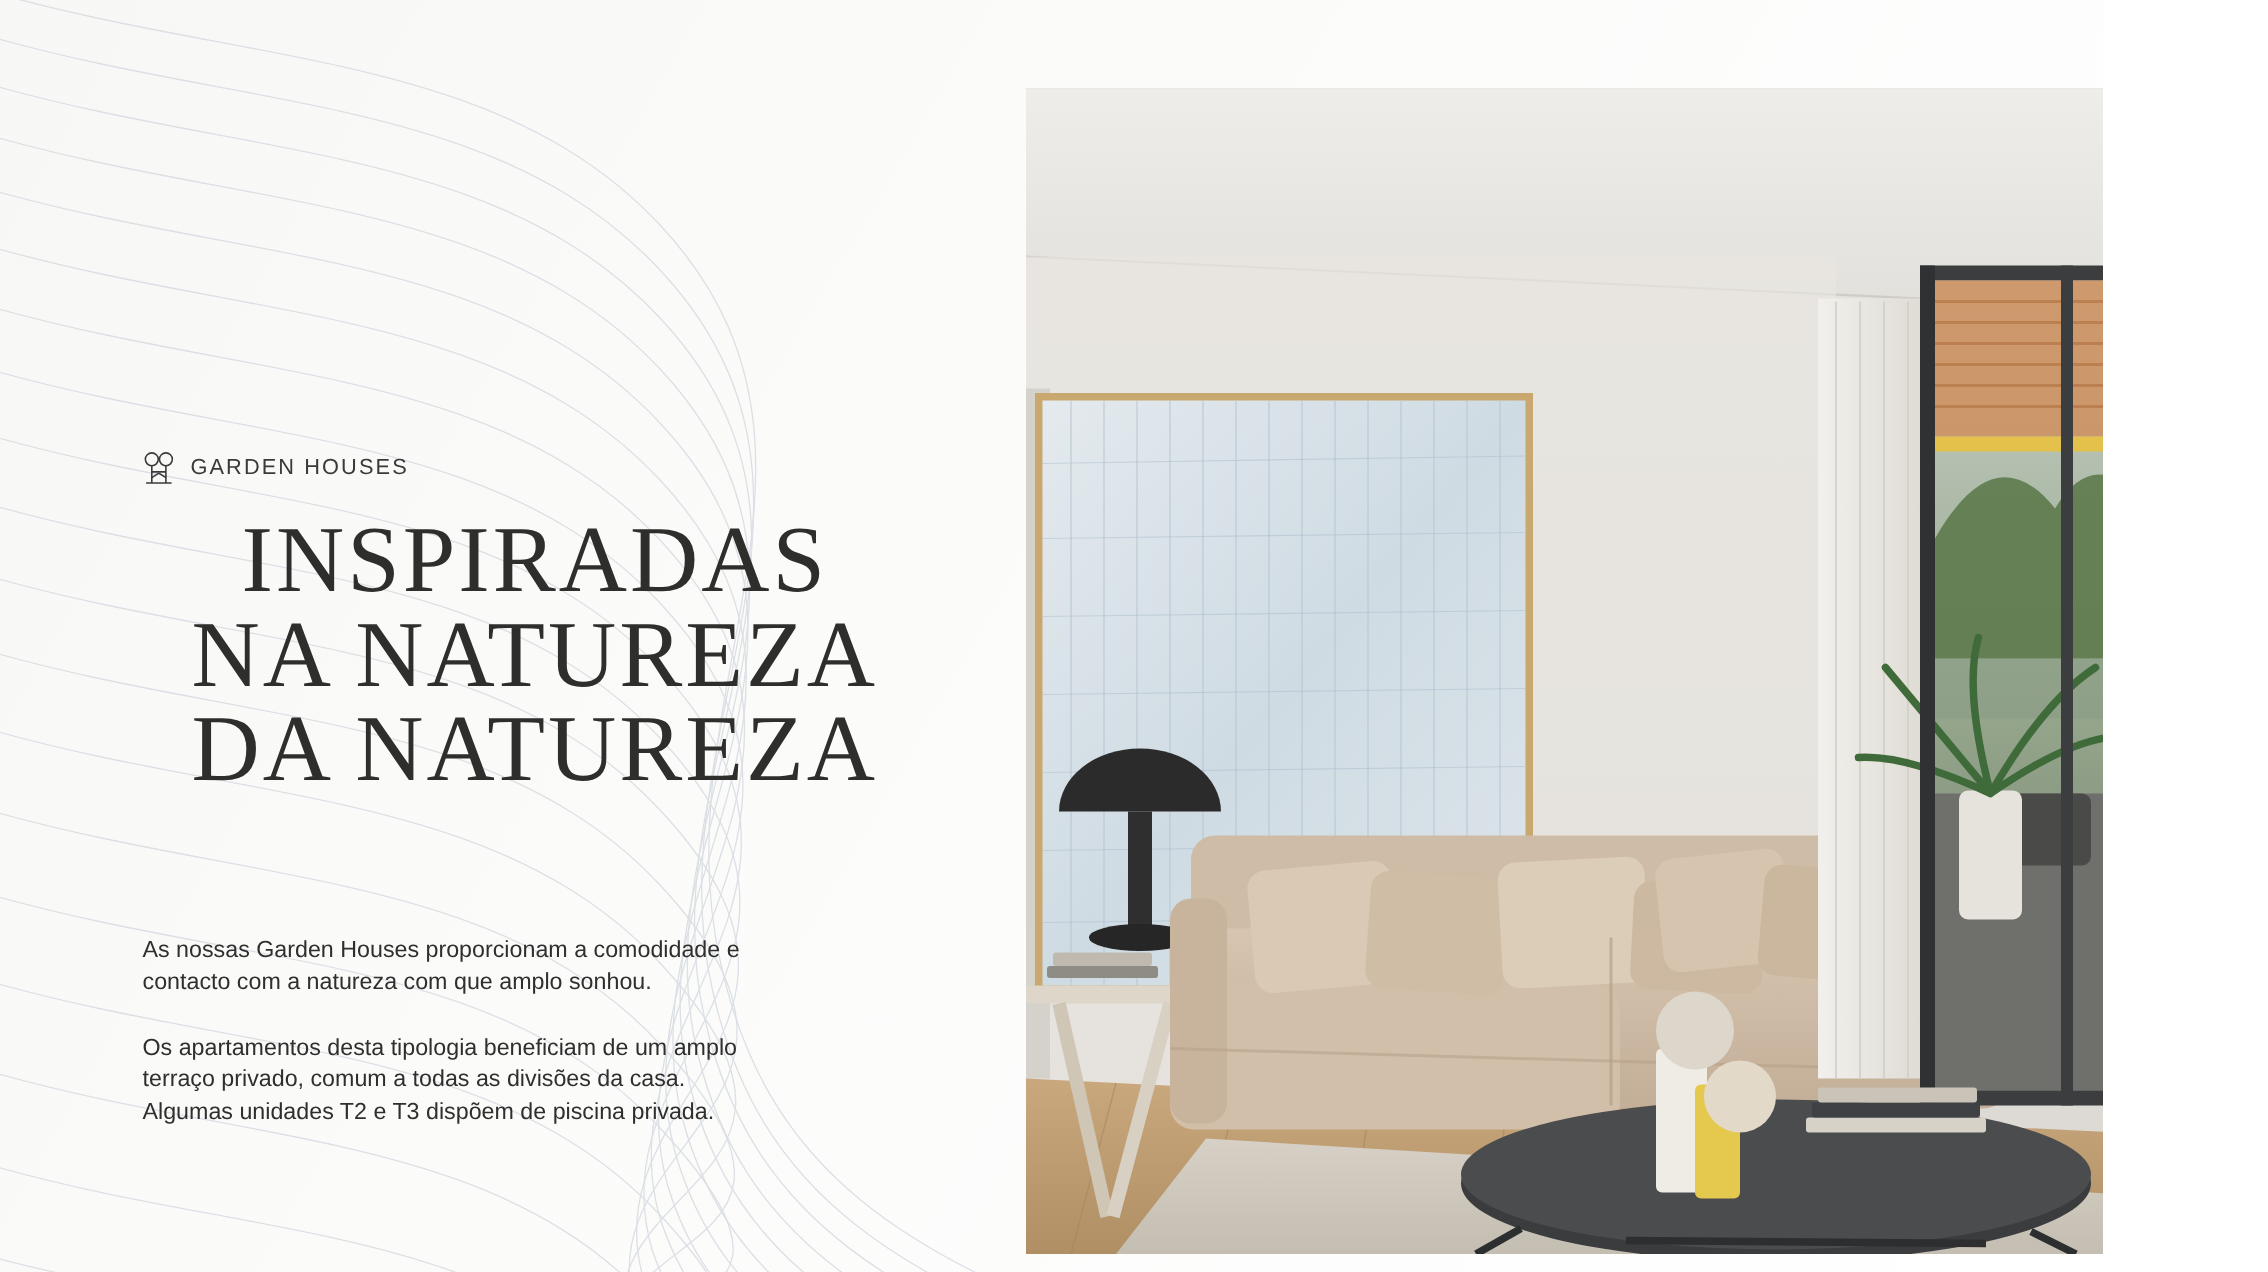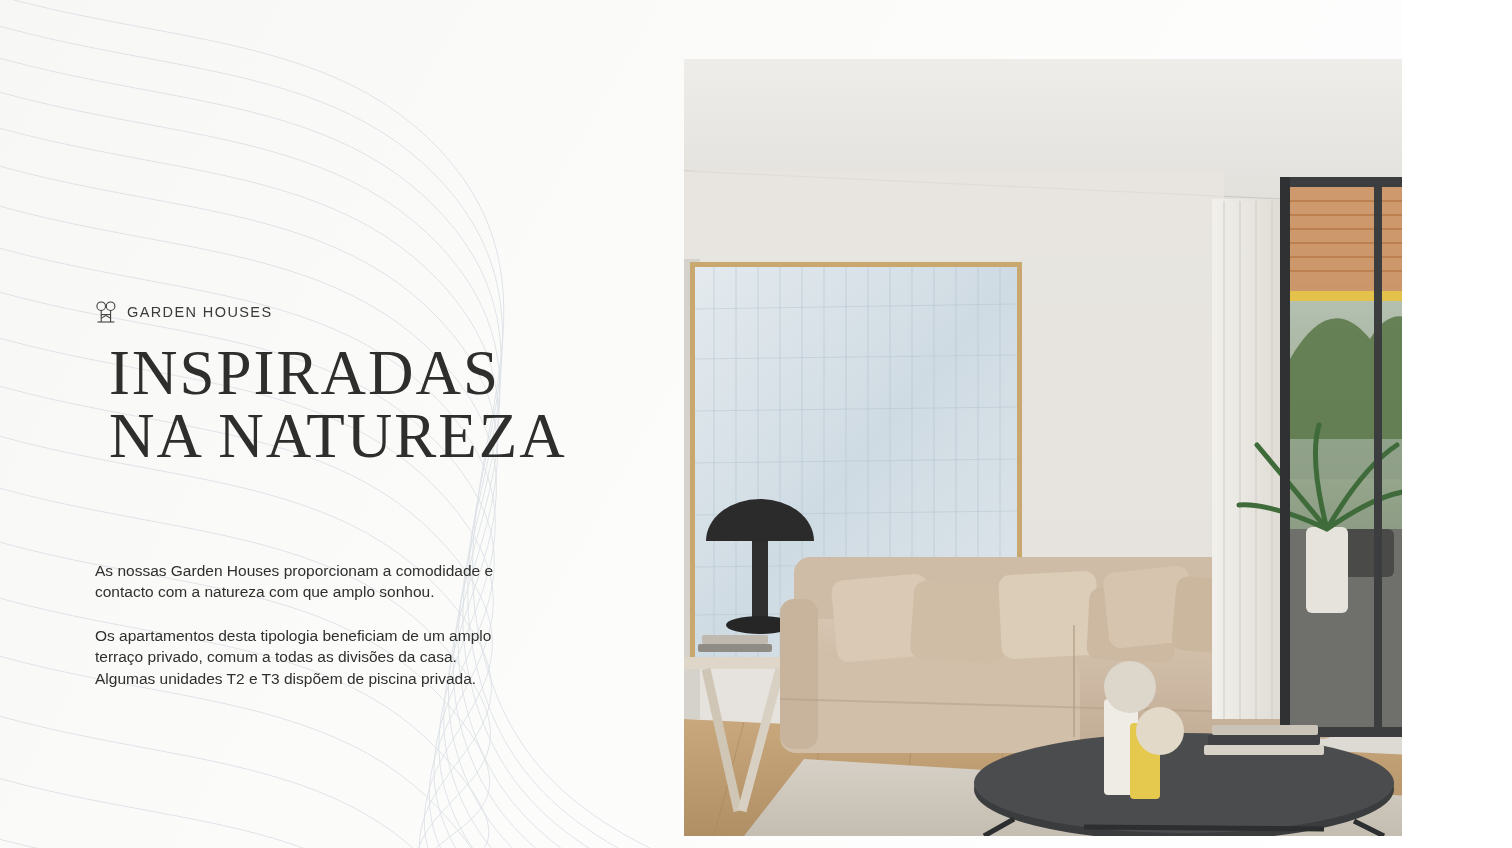--- a/index.html
+++ b/index.html
@@ -53,22 +53,23 @@
     font-weight: 400;
   }
 
   .headline {
     font-family: "Liberation Serif", serif;
     font-size: 63px;
     line-height: 1.0;
     letter-spacing: 2.0px;
     color: #2e2e2c;
     font-weight: 400;
-    margin: 0 0 6px 14px;
+    margin: 0 0 6px 3px;
     white-space: nowrap;
+    text-align: center;
   }
   .headline-line { display: block; }
 
   .body-block {
     margin-top: 92px;
     width: 420px;
   }
   .body-para {
     font-size: 15.5px;
     line-height: 1.38;
@@ -133,20 +134,21 @@
           <path d="M15.6 18.4 L10.9 15.4"></path>
           <path d="M2.4 22 L19.4 22"></path>
         </svg>
       </span>
       <span class="brand-label">GARDEN HOUSES</span>
     </div>
 
     <h1 class="headline">
       <span class="headline-line">INSPIRADAS</span>
       <span class="headline-line">NA NATUREZA</span>
+      <span class="headline-line">DA NATUREZA</span>
     </h1>
 
     <div class="body-block">
       <p class="body-para">As nossas Garden Houses proporcionam a comodidade e contacto com a natureza com que amplo sonhou.</p>
       <p class="body-para">Os apartamentos desta tipologia beneficiam de um amplo terraço privado, comum a todas as divisões da casa. Algumas unidades T2 e T3 dispõem de piscina privada.</p>
     </div>
   </div>
 
   <div class="photo-panel">
     <svg class="photo-svg" viewBox="0 0 808 777" preserveAspectRatio="xMidYMid slice">

